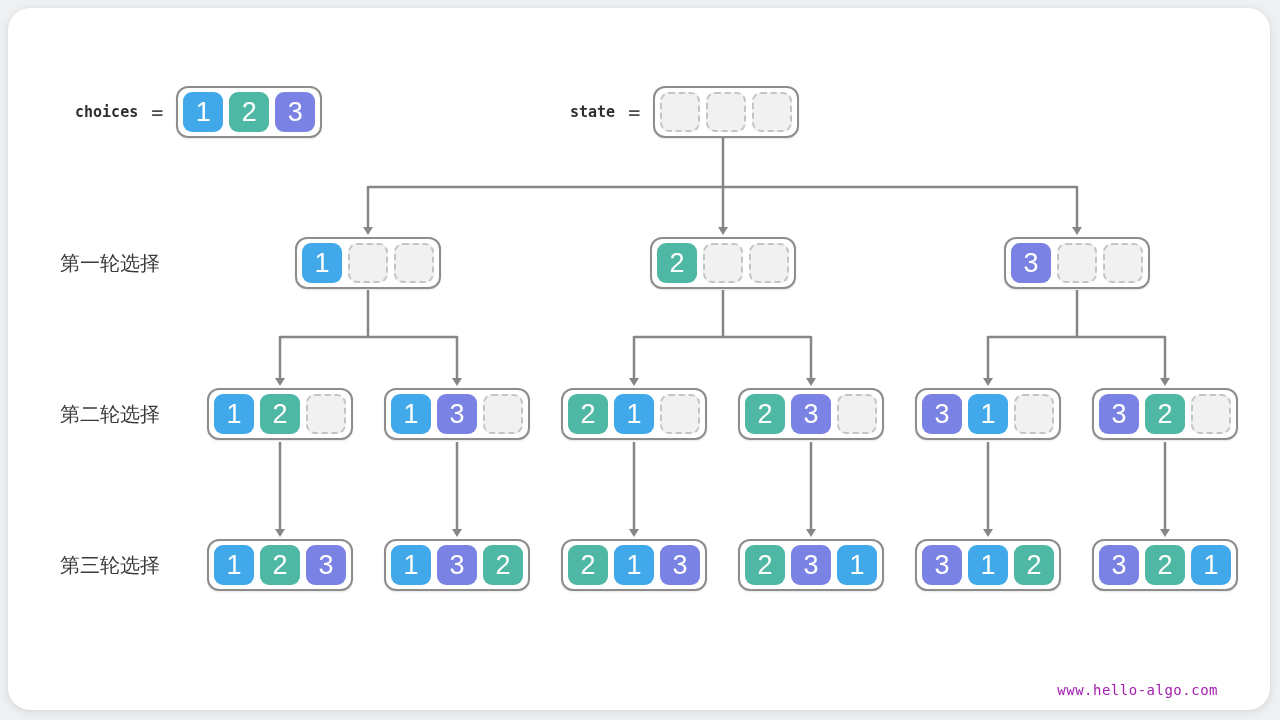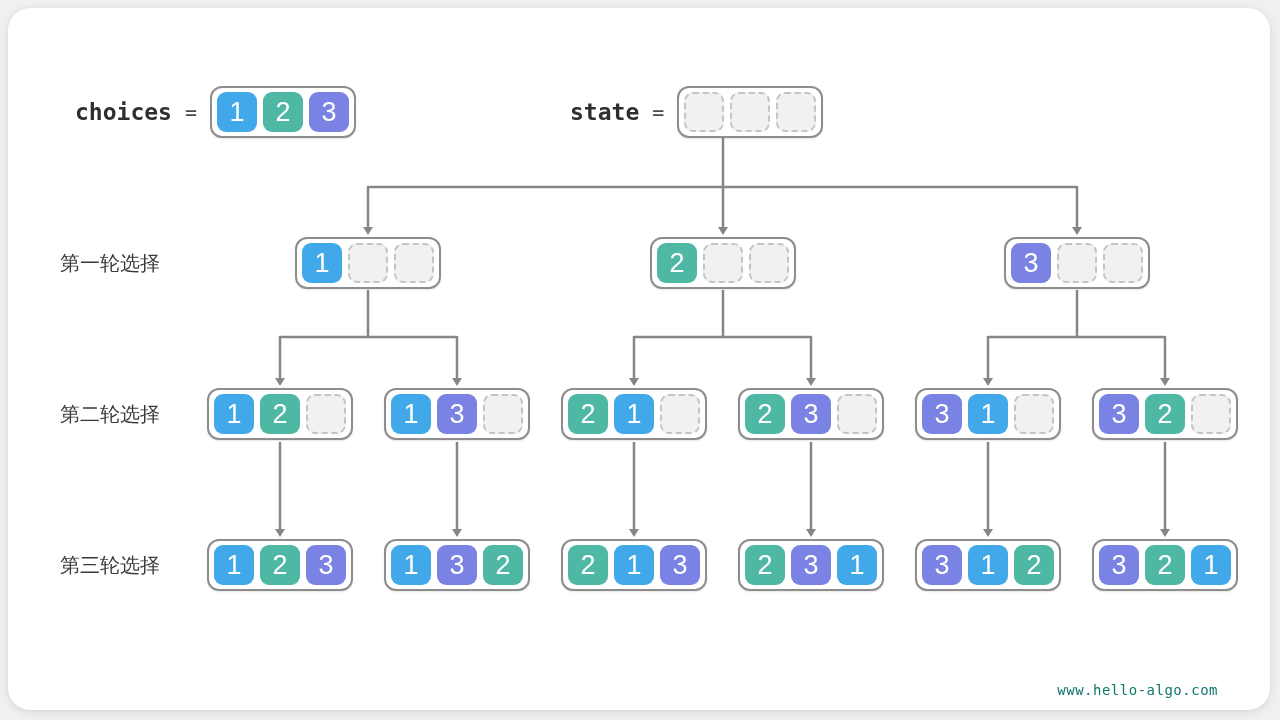--- a/index.html
+++ b/index.html
@@ -12,21 +12,21 @@
   .card {
     position:absolute; left:8px; top:8px; width:1262px; height:702px;
     background:#ffffff; border-radius:22px;
     box-shadow:0 2px 10px rgba(0,0,0,0.10), 0 0 2px rgba(0,0,0,0.05);
   }
   .connectors { position:absolute; left:0; top:0; pointer-events:none; }
 
   .hgroup { position:absolute; display:flex; align-items:center; height:52px; }
   .hlabel {
     font-family:"DejaVu Sans Mono","Liberation Mono",monospace;
-    font-weight:700; font-size:23px; color:#2e2e2e;
+    font-weight:700; font-size:15px; color:#2e2e2e;
   }
   .heq {
     font-family:"DejaVu Sans Mono","Liberation Mono",monospace;
     font-size:20px; color:#4a4a4a; margin:0 13px;
   }
 
   .box {
     position:absolute; box-sizing:border-box;
     width:146px; height:52px;
     background:#ffffff; border:2px solid #8d8d8d; border-radius:12px;
@@ -46,21 +46,21 @@
   .c3 { background:var(--c3,#7a82e4); }
   .empty { background:var(--cempty,#f1f1f2); border:2px dashed #c4c4c4; }
 
   .rowlabel {
     position:absolute; left:60px; height:52px; line-height:52px;
     font-size:20px; color:#3a3a3a;font-family:Liberation Serif, serif;
   }
   .watermark {
     position:absolute; right:62px; bottom:22px;
     font-family:"DejaVu Sans Mono","Liberation Mono",monospace;
-    font-size:14px; color:#0f766e; letter-spacing:0.5px;
+    font-size:14px; color:#a21caf; letter-spacing:0.5px;
   }
 </style>
 </head>
 <body>
 
 <div class="card"></div>
 
 <svg class="connectors" width="1280" height="720">
   <defs>
     <marker id="arr" markerUnits="userSpaceOnUse" markerWidth="12" markerHeight="12" refX="2" refY="5" orient="auto">

